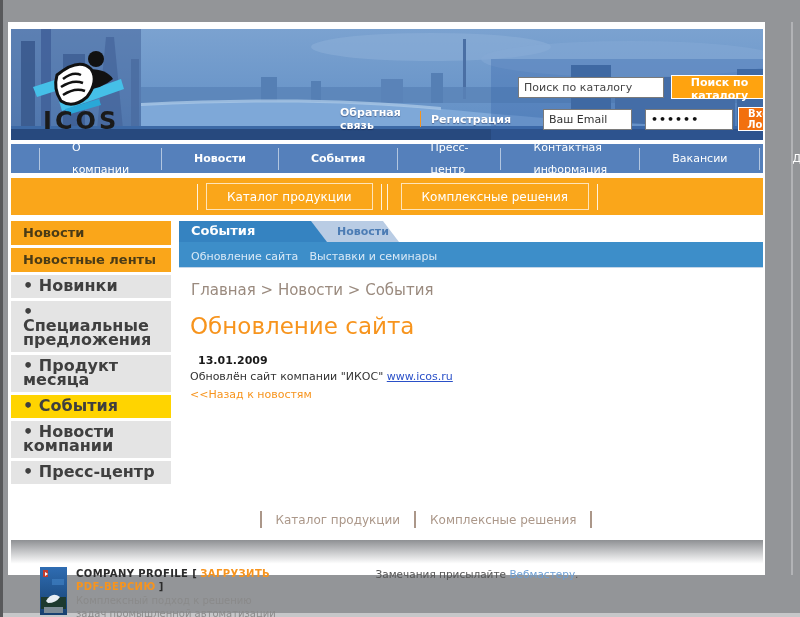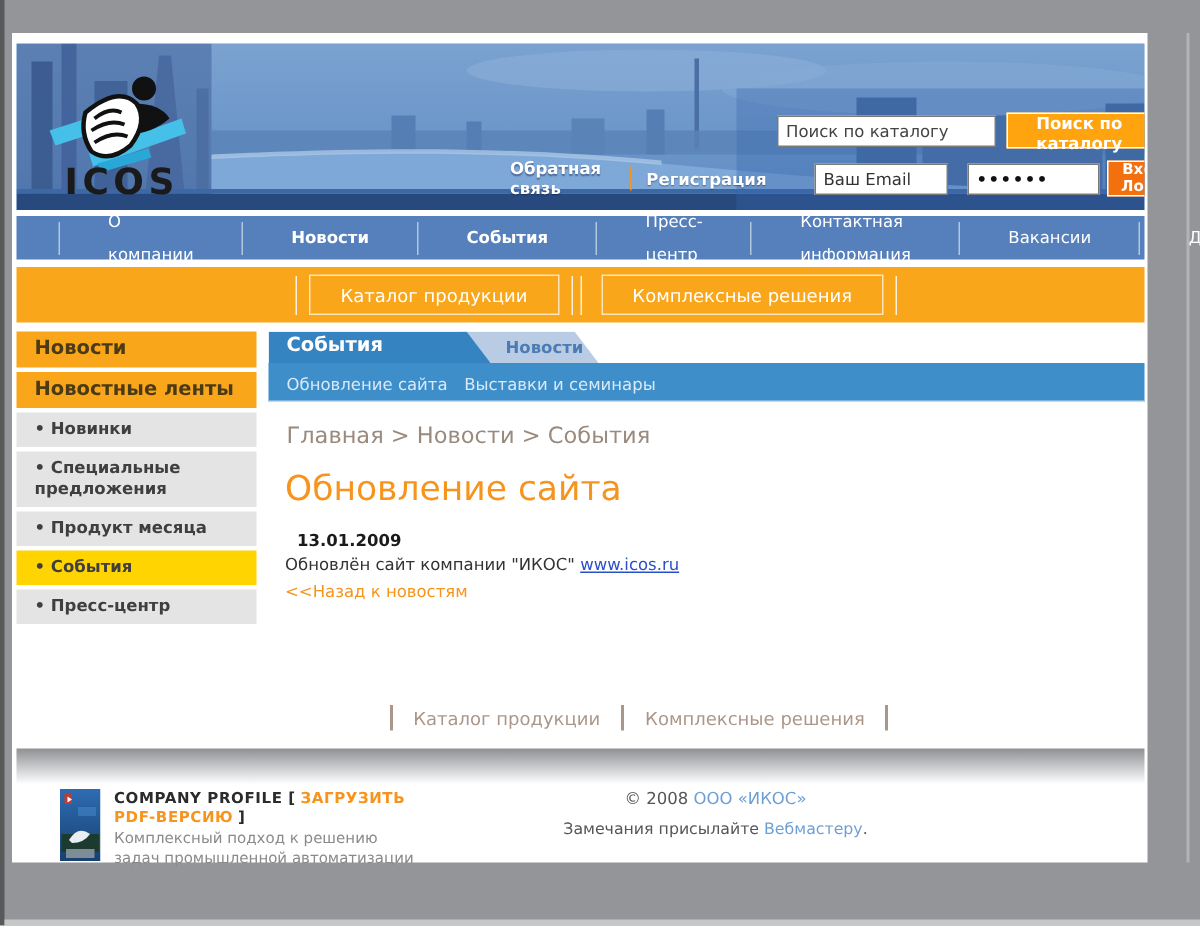--- a/index.html
+++ b/index.html
@@ -76,21 +76,21 @@
   .orangebar .dsep span { width:1px; height:26px; background:rgba(255,255,255,.85); margin-right:5px; }
 
   
   .main { display:flex; margin-top:6px; min-height:225px; }
   .sidebar { width:160px; margin-right:8px; flex:none; }
   .sb-head {
     background:#faa61a; color:#4a3b16; font-weight:bold; font-size:13px;
     padding:4px 10px 5px 12px; margin-bottom:3px; cursor:pointer;
   }
   .sb-item {
-    background:#e4e4e4; color:#3f3f3f; font-weight:bold; font-size:11px;
+    background:#e4e4e4; color:#3f3f3f; font-weight:bold; font-size:16px;
     padding:4px 8px 5px 12px; margin-bottom:3px; cursor:pointer; line-height:14px;
   }
   .sb-item .bullet::before { content:"• "; }
   .sb-item.active { background:#ffd400; }
 
   .article-col { flex:1; position:relative; }
   .tabs { display:flex; height:21px; }
   .tab-active {
     position:relative; z-index:2; background:#3583c1; color:#fff;
     font-weight:bold; font-size:13px; width:148px; padding:2px 0 0 12px;
@@ -249,20 +249,21 @@
   </div>
 
   <div class="main">
     <div class="sidebar">
       <div class="sb-head">Новости</div>
       <div class="sb-head">Новостные ленты</div>
       <div class="sb-item"><span class="bullet">Новинки</span></div>
       <div class="sb-item"><span class="bullet">Специальные предложения</span></div>
       <div class="sb-item"><span class="bullet">Продукт месяца</span></div>
       <div class="sb-item active"><span class="bullet">События</span></div>
+      <div class="sb-item"><span class="bullet">Новости компании</span></div>
       <div class="sb-item"><span class="bullet">Пресс-центр</span></div>
     </div>
 
     <div class="article-col">
       <div class="tabs">
         <div class="tab-active">События</div>
         <div class="tab-inactive">Новости</div>
       </div>
       <div class="subbar">
         <a>Обновление сайта</a>
@@ -312,24 +313,20 @@
       </svg>
       <div class="profile-text">
         <span class="b">COMPANY PROFILE [</span>
         <a>ЗАГРУЗИТЬ PDF-ВЕРСИЮ</a>
         <span class="b">]</span>
         <div class="profile-desc">Комплексный подход к решению задач промышленной автоматизации</div>
       </div>
     </div>
 
     <div class="copy">
-      <div class="row1">
-        <span>© 2008</span>
-        <a>ООО «ИКОС»</a>
-      </div>
       <div>
         <span>Замечания присылайте</span>
         <a>Вебмастеру</a><span>.</span>
       </div>
     </div>
   </div>
 
 </div>
 </div>
 

